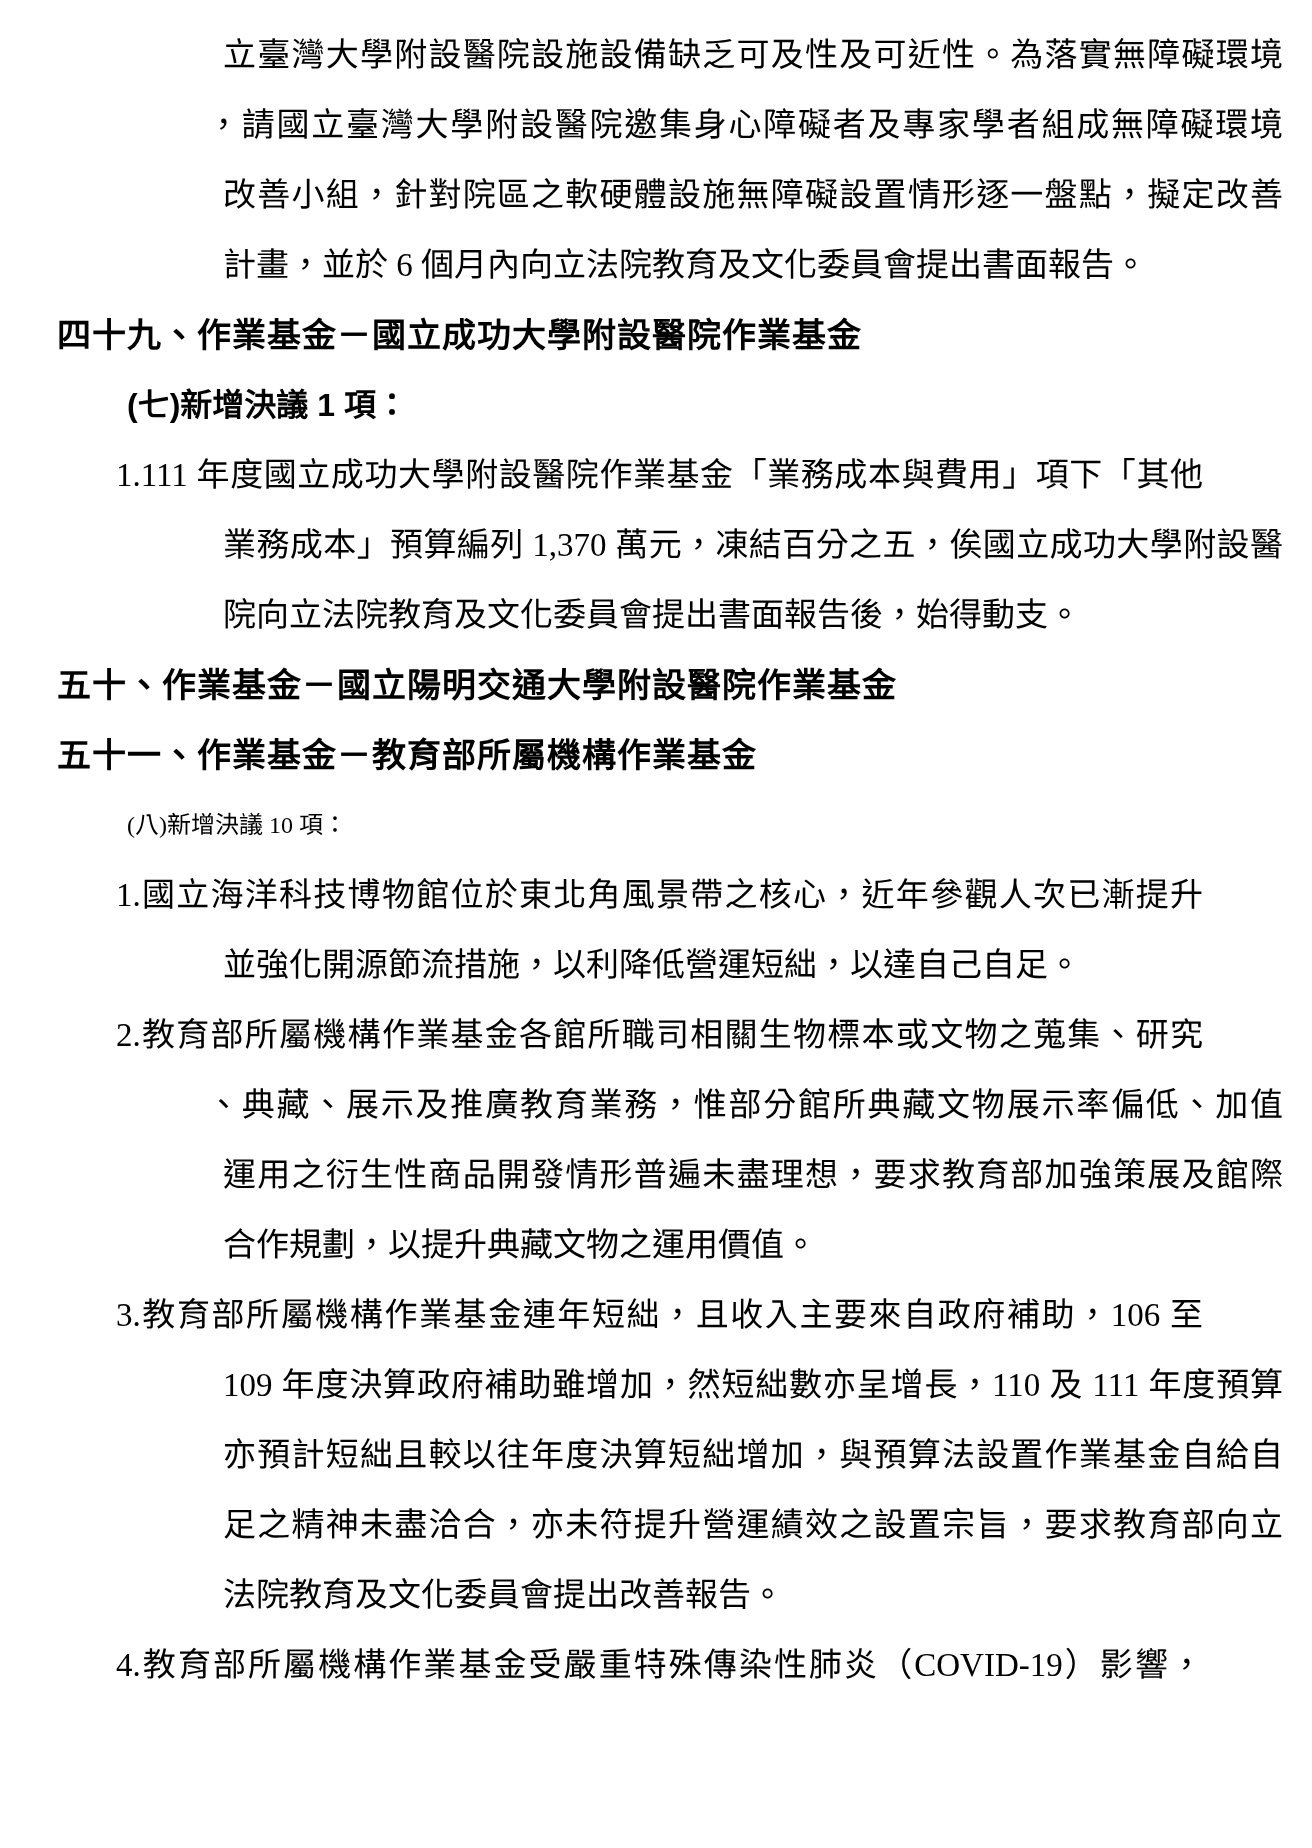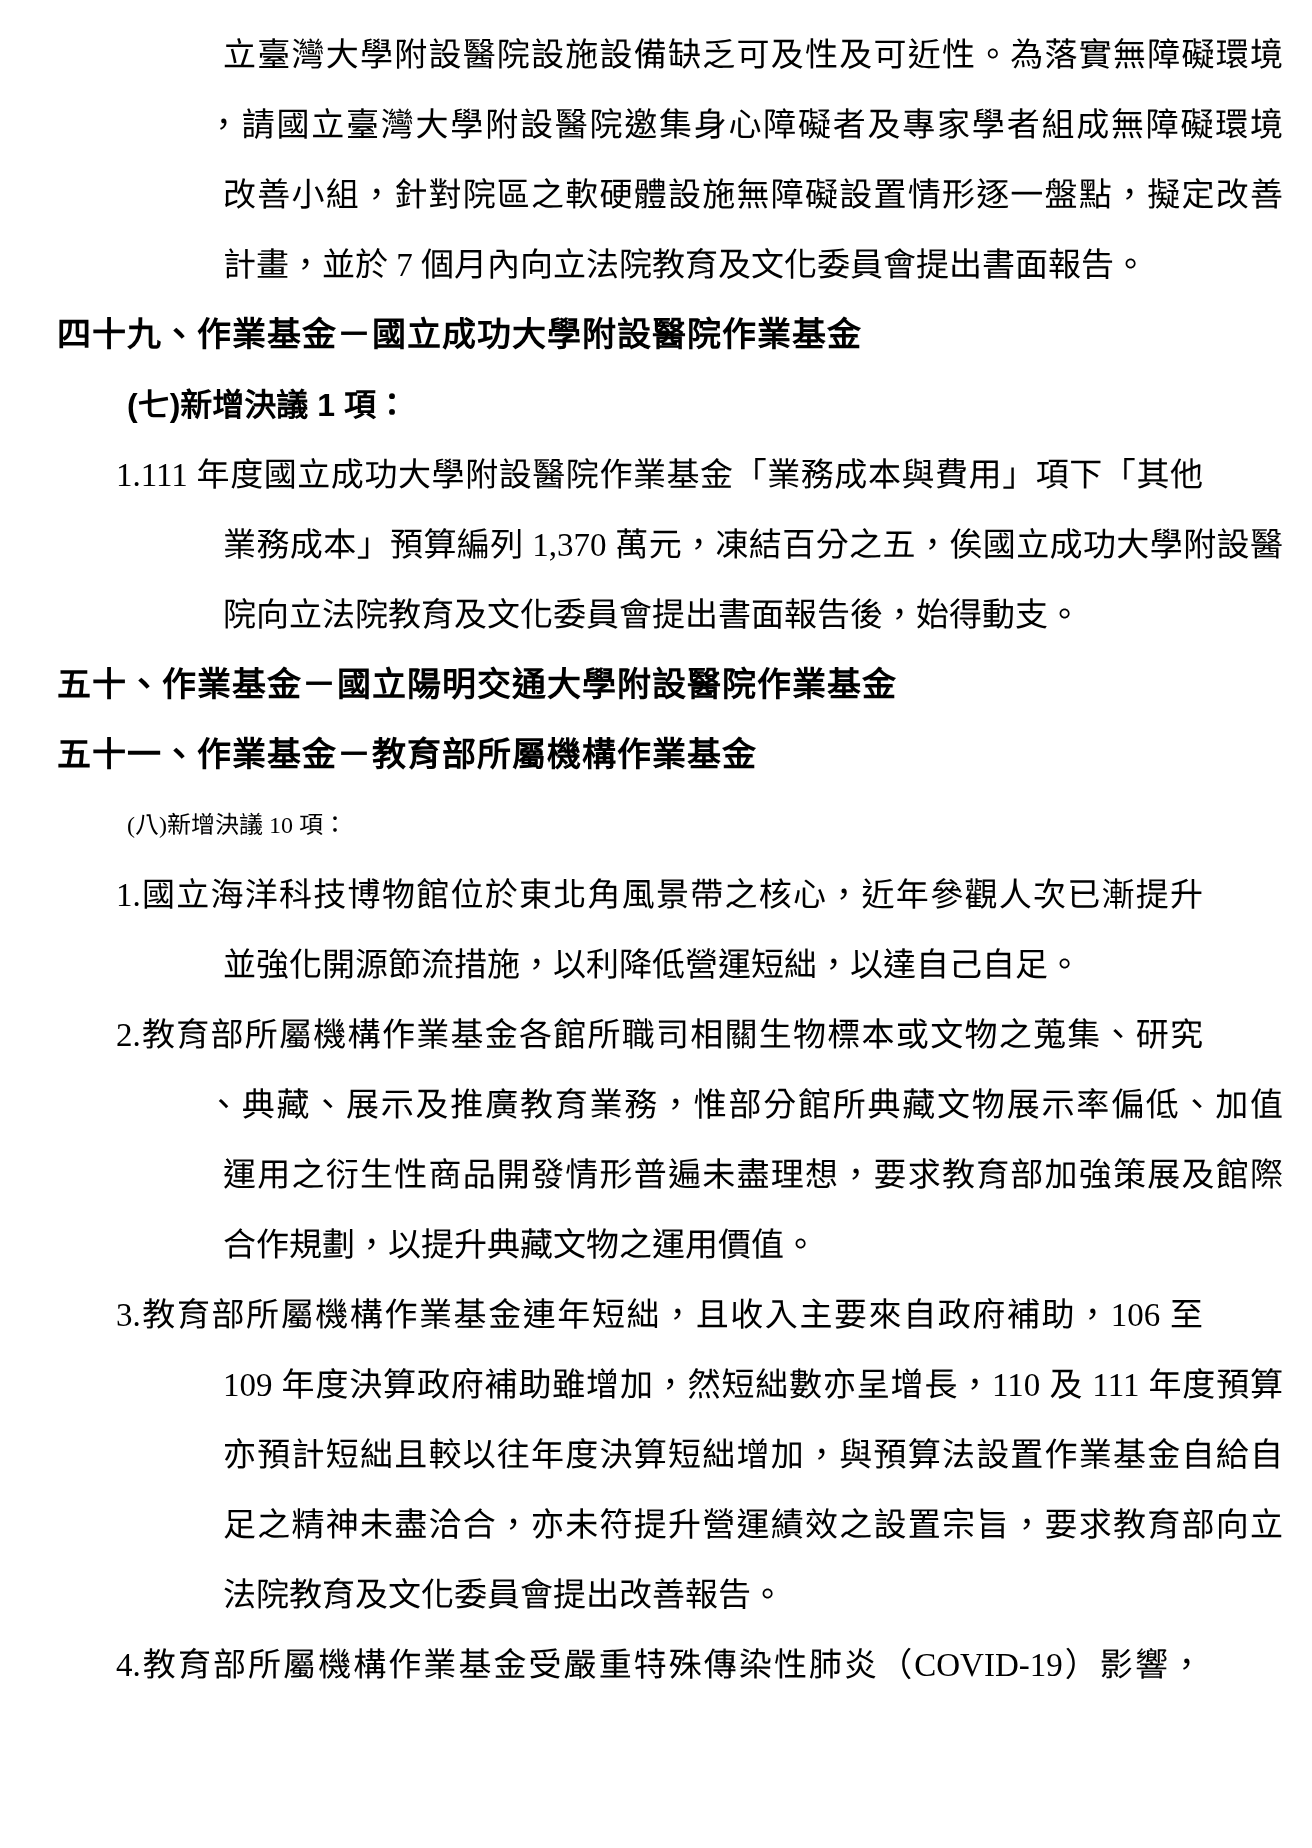--- a/index.html
+++ b/index.html
@@ -28,21 +28,21 @@
     color: #000000;
     white-space: nowrap;
   }
   
   .k-cont { margin-left: 223px; }
   
   .k-item { margin-left: 116px; }
   
   .k-h1 {
     margin-left: 57px;
-    font-family: Liberation Serif, serif;
+    font-family: Liberation Sans, sans-serif;
     font-weight: bold;
     font-size: 34px;
     letter-spacing: 1px;
   }
   
   .k-h2bold {
     margin-left: 127px;
     font-family: "Liberation Sans", "DejaVu Sans", sans-serif;
     font-weight: bold;
     font-size: 32px;
@@ -66,21 +66,21 @@
   .k-cont.j.hang { width: 1076px; }
 </style>
 </head>
 <body>
 
 <div class="page" style="background: rgb(255, 255, 255); color: rgb(0, 0, 0);">
   <div class="doc">
       <div class="line k-cont j">立臺灣大學附設醫院設施設備缺乏可及性及可近性。為落實無障礙環境</div>
       <div class="line k-cont j hang">，請國立臺灣大學附設醫院邀集身心障礙者及專家學者組成無障礙環境</div>
       <div class="line k-cont j">改善小組，針對院區之軟硬體設施無障礙設置情形逐一盤點，擬定改善</div>
-      <div class="line k-cont">計畫，並於 7 個月內向立法院教育及文化委員會提出書面報告。</div>
+      <div class="line k-cont">計畫，並於 6 個月內向立法院教育及文化委員會提出書面報告。</div>
       <div class="line k-h1">四十九、作業基金－國立成功大學附設醫院作業基金</div>
       <div class="line k-h2bold">(七)新增決議 1 項：</div>
       <div class="line k-item j">1.111 年度國立成功大學附設醫院作業基金「業務成本與費用」項下「其他</div>
       <div class="line k-cont j">業務成本」預算編列 1,370 萬元，凍結百分之五，俟國立成功大學附設醫</div>
       <div class="line k-cont">院向立法院教育及文化委員會提出書面報告後，始得動支。</div>
       <div class="line k-h1">五十、作業基金－國立陽明交通大學附設醫院作業基金</div>
       <div class="line k-h1">五十一、作業基金－教育部所屬機構作業基金</div>
       <div class="line k-h2">(八)新增決議 10 項：</div>
       <div class="line k-item j">1.國立海洋科技博物館位於東北角風景帶之核心，近年參觀人次已漸提升</div>
       <div class="line k-cont">並強化開源節流措施，以利降低營運短絀，以達自己自足。</div>

